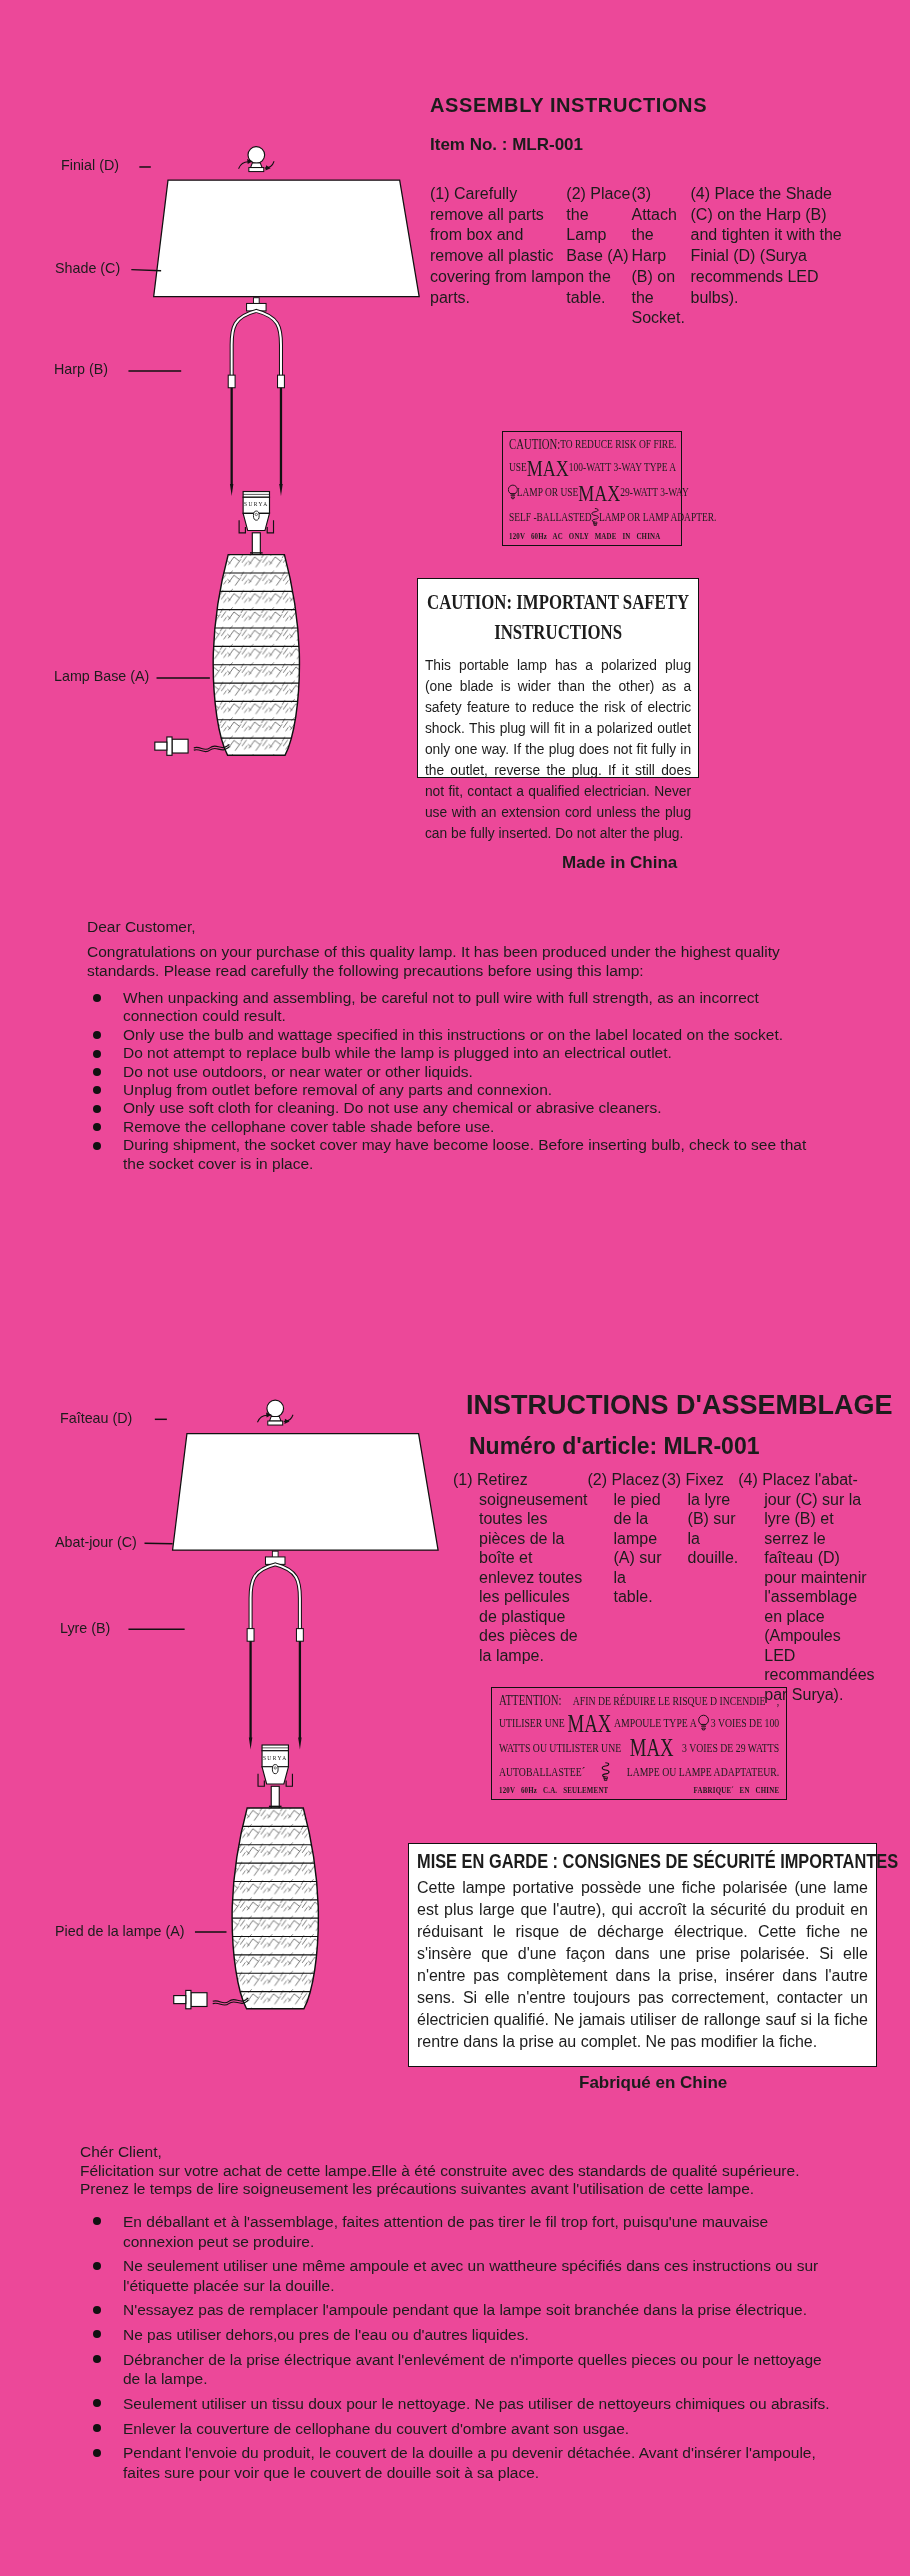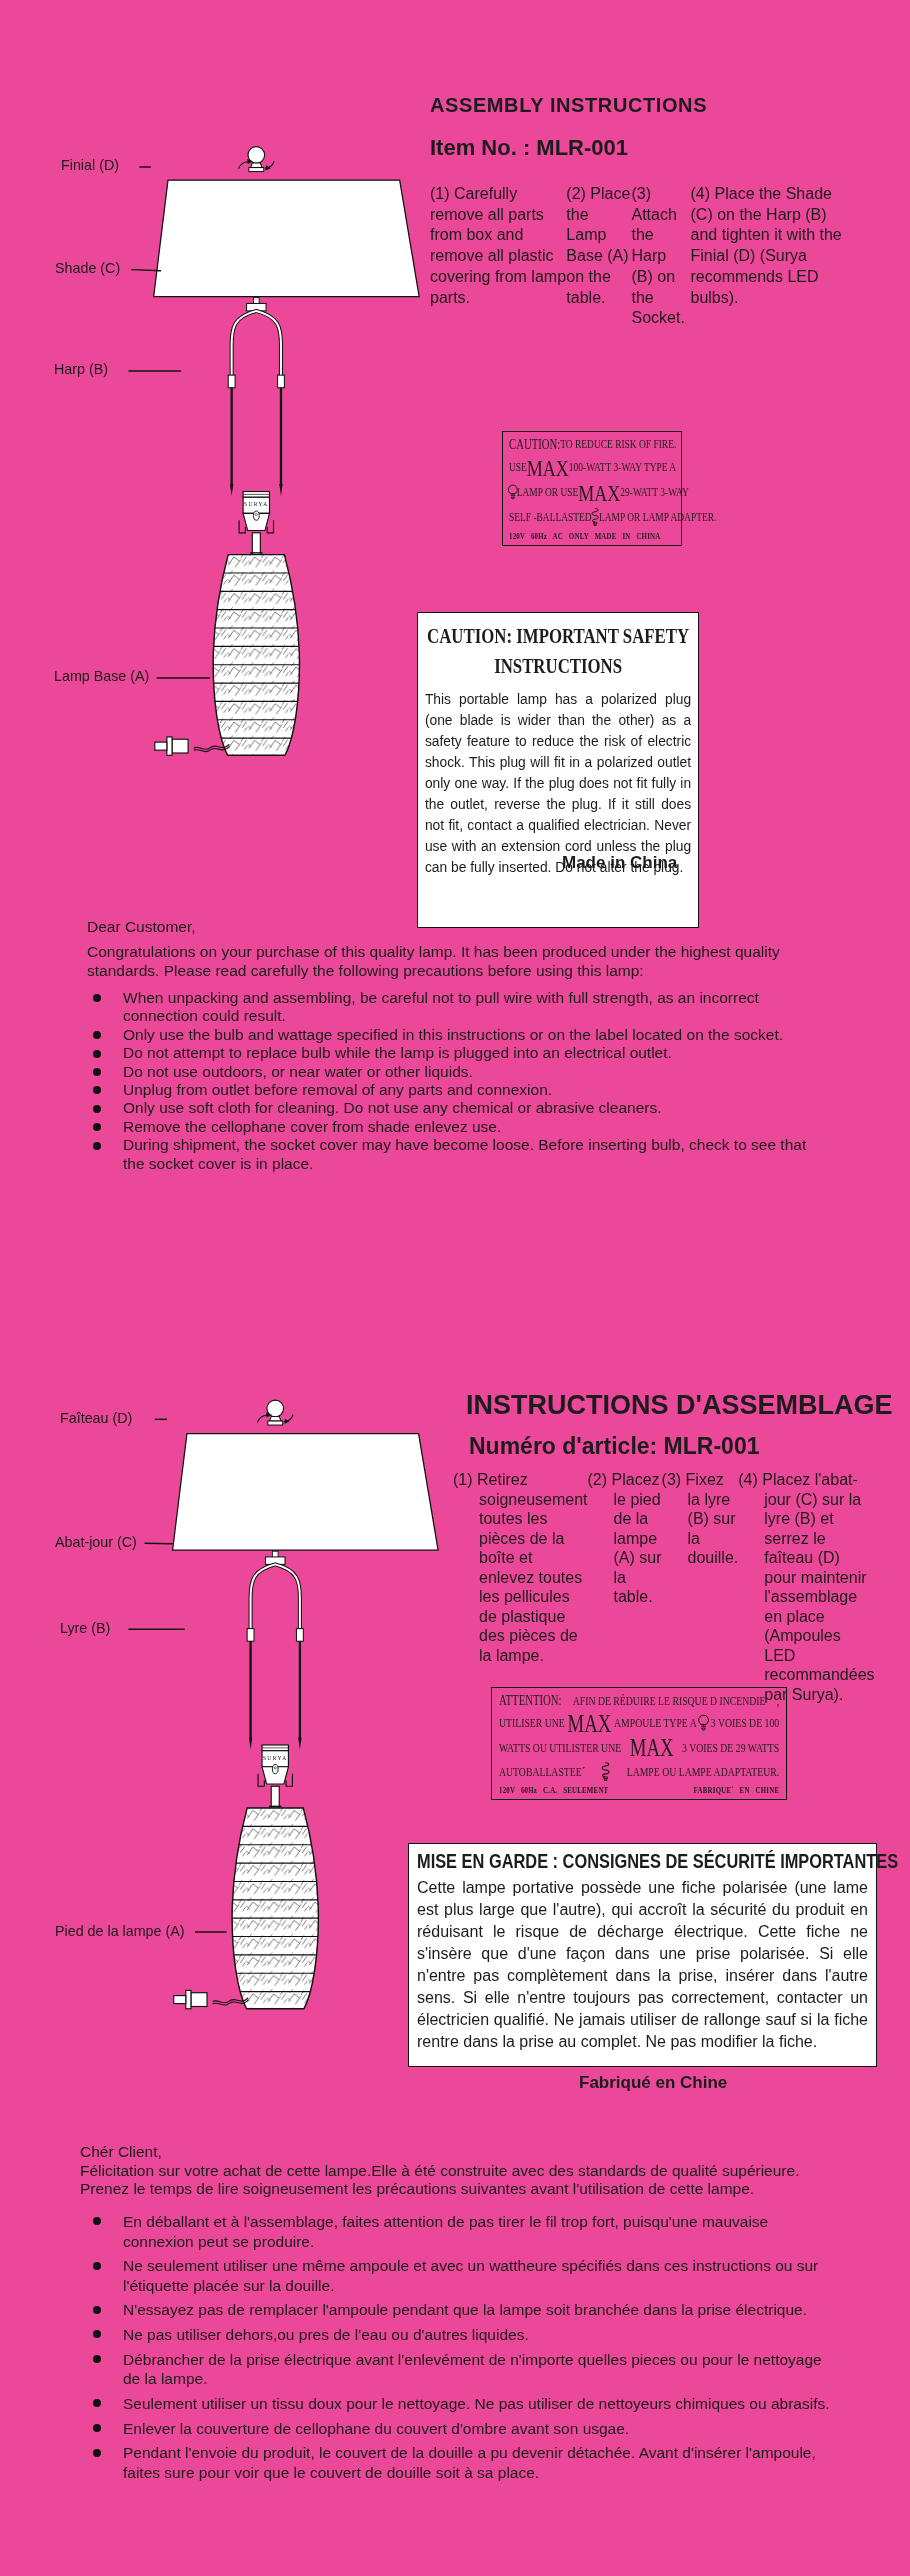--- a/index.html
+++ b/index.html
@@ -2,21 +2,21 @@
 <html style="font-size:9.2px"><head>
 <meta charset="utf-8">
 <style>
   html,body{margin:0;padding:0;background:#e8e8e8;}
   .page{position:relative;width:910px;height:2576px;background:#ec4899;
         font-family:"Liberation Sans",sans-serif;color:#1c1c1c;overflow:hidden;}
   .abs{position:absolute;}
   .art{position:absolute;left:0;top:0;width:910px;height:2576px;}
 
   .title-en{left:430px;top:94px;font-size:20px;font-weight:bold;letter-spacing:0.6px;}
-  .item-en{left:430px;top:135px;font-size:22px;font-weight:bold;}
+  .item-en{left:430px;top:135px;font-size:17px;font-weight:bold;}
   .title-fr{left:466px;top:1390px;font-size:27px;font-weight:bold;letter-spacing:0px;}
   .item-fr{left:469px;top:1433px;font-size:23px;font-weight:bold;}
 
   .steps{display:flex;flex-direction:row;}
   .steps-en{left:430px;top:184px;width:425px;font-size:16px;line-height:20.7px;}
   .steps-en .step{margin-bottom:18px;}
   .steps-en .step:nth-child(2){margin-bottom:13.8px;}
   .steps-en .step:nth-child(3){margin-bottom:16px;}
   .steps-fr{left:453px;top:1470px;width:422px;font-size:16px;line-height:19.5px;}
   .steps-fr .step{margin-bottom:14.3px;text-indent:-26px;padding-left:26px;}
@@ -33,21 +33,21 @@
   .cs{font-size:12.6px;}
   .cs-strong{font-size:14.3px;}
   .cmax{font-size:24px;line-height:0.85;}
   .cbox-fr .cs{font-size:13px;}
   .cbox-fr .cmax{font-size:25px;}
   .cline-last{font-size:9.2px;font-weight:bold;letter-spacing:0.3px;word-spacing:5.2px;}
   .icon-wrap{display:inline-flex;transform:scaleX(1.33);}
 
   
   .sbox{border:1.7px solid #111;box-sizing:border-box;background:#fff;}
-  .sbox-en{left:417px;top:578px;width:282px;height:316px;padding:8px 6.9px 0 6.9px;margin-top:34px;}
+  .sbox-en{left:417px;top:578px;width:282px;height:200px;padding:8px 6.9px 0 6.9px;}
   .stitle{font-family:"Liberation Serif",serif;font-weight:bold;text-align:center;
           font-size:21px;line-height:30px;width:125%;transform:scaleX(0.8);transform-origin:0 50%;}
   .sbody-en{margin-top:8px;font-size:13.8px;line-height:21px;text-align:justify;}
   .sbox-fr{left:408px;top:1843px;width:469px;height:224px;padding:5.7px 8px 0 8px;}
   .stitle-fr{font-weight:bold;font-size:19.5px;white-space:nowrap;width:120%;
              transform:scaleX(0.84);transform-origin:0 50%;}
   .sbody-fr{margin-top:4.6px;font-size:16px;line-height:22px;text-align:justify;}
 
   .madein-en{left:562px;top:853px;font-size:17px;font-weight:bold;}
   .madein-fr{left:579px;top:2073px;font-size:17px;font-weight:bold;}
@@ -223,21 +223,21 @@
   <div class="abs greet greet-en">Dear Customer,</div>
   <div class="abs intro-en">Congratulations on your purchase of this quality lamp. It has been produced under the highest quality standards. Please read carefully the following precautions before using this lamp:</div>
 
   <div class="abs bullets bullets-en">
     <div class="bullet"><span class="dot"></span><span>When unpacking and assembling, be careful not to pull wire with full strength, as an incorrect connection could result.</span></div>
     <div class="bullet"><span class="dot"></span><span>Only use the bulb and wattage specified in this instructions or on the label located on the socket.</span></div>
     <div class="bullet"><span class="dot"></span><span>Do not attempt to replace bulb while the lamp is plugged into an electrical outlet.</span></div>
     <div class="bullet"><span class="dot"></span><span>Do not use outdoors, or near water or other liquids.</span></div>
     <div class="bullet"><span class="dot"></span><span>Unplug from outlet before removal of any parts and connexion.</span></div>
     <div class="bullet"><span class="dot"></span><span>Only use soft cloth for cleaning. Do not use any chemical or abrasive cleaners.</span></div>
-    <div class="bullet"><span class="dot"></span><span>Remove the cellophane cover from shade enlevez use.</span></div>
+    <div class="bullet"><span class="dot"></span><span>Remove the cellophane cover table shade before use.</span></div>
     <div class="bullet"><span class="dot"></span><span>During shipment, the socket cover may have become loose. Before inserting bulb, check to see that the socket cover is in place.</span></div>
   </div>
 
   <div class="abs title-fr">INSTRUCTIONS D'ASSEMBLAGE</div>
   <div class="abs item-fr">Numéro d'article: MLR-001</div>
 
   <div class="abs steps steps-fr">
     <div class="step">(1) Retirez soigneusement toutes les pièces de la boîte et enlevez toutes les pellicules de plastique des pièces de la lampe.</div>
     <div class="step">(2) Placez le pied de la lampe (A) sur la table.</div>
     <div class="step">(3) Fixez la lyre (B) sur la douille.</div>

